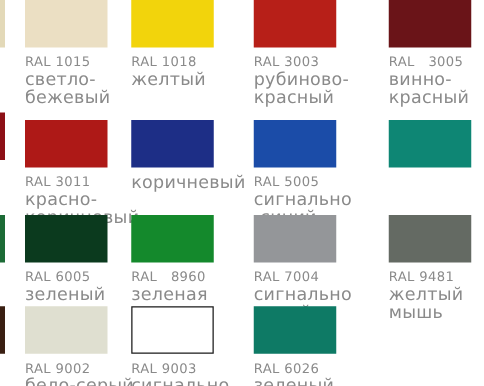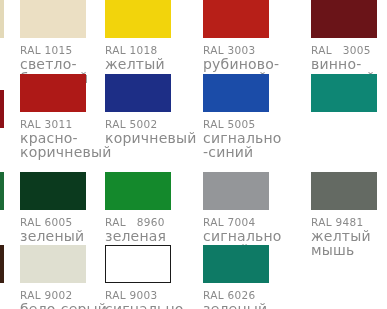--- a/index.html
+++ b/index.html
@@ -73,21 +73,21 @@
   }
 
   
   .col-0 { left: 20px; }
   .col-1 { left: 105px; }
   .col-2 { left: 186px; margin-left: 17px; }
   .col-3 { left: 267px; margin-left: 44px; }
 
   
   .row-0 { top: 0px; }
-  .row-1 { top: 74px; }
+  .row-1 { top: 96px; }
   .row-2 { top: 172px; }
   .row-3 { top: 245px; }
 </style>
 </head>
 <body>
 
 <div id="edge-strip">
     <div class="edge-swatch" style="background: rgb(227, 217, 184); top: 0px; height: 38px;"></div>
     <div class="edge-swatch" style="background: rgb(141, 16, 22); top: 90px; height: 38px;"></div>
     <div class="edge-swatch" style="background: rgb(28, 107, 54); top: 172px; height: 38px;"></div>
@@ -130,21 +130,20 @@
       <div class="swatch" style="background: rgb(174, 25, 23);"></div>
       <div class="cell-text">
         <span class="code">RAL 3011</span>
         <span class="name">красно-
 коричневый</span>
       </div>
     </div>
     <div class="color-cell col-1 row-1">
       <div class="swatch" style="background: rgb(29, 46, 134);"></div>
       <div class="cell-text">
-        <span class="code">RAL 5002</span>
         <span class="name">коричневый</span>
       </div>
     </div>
     <div class="color-cell col-2 row-1">
       <div class="swatch" style="background: rgb(27, 76, 168);"></div>
       <div class="cell-text">
         <span class="code">RAL 5005</span>
         <span class="name">сигнально
 -синий</span>
       </div>

